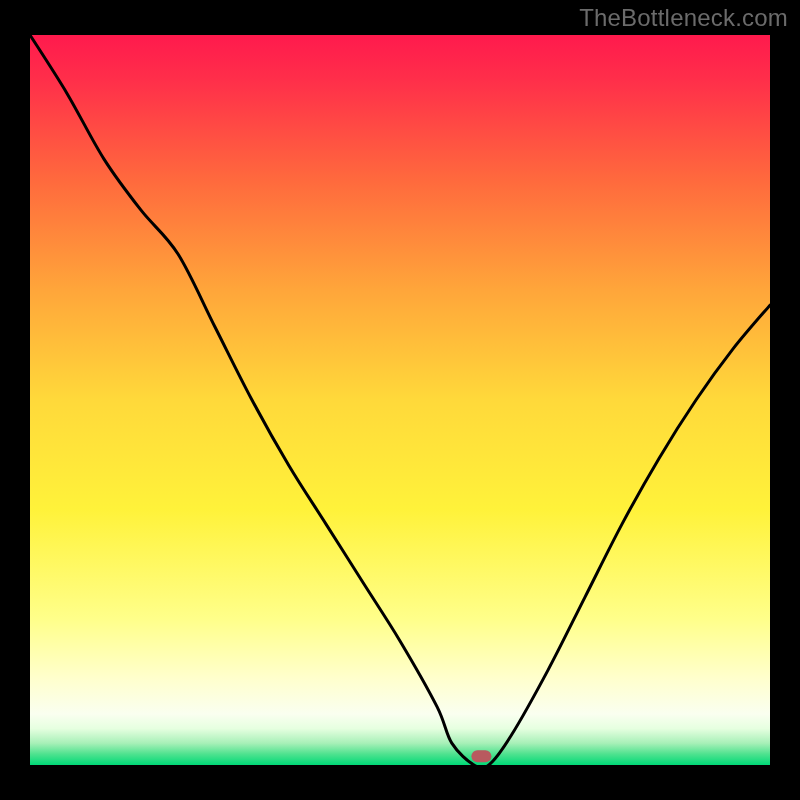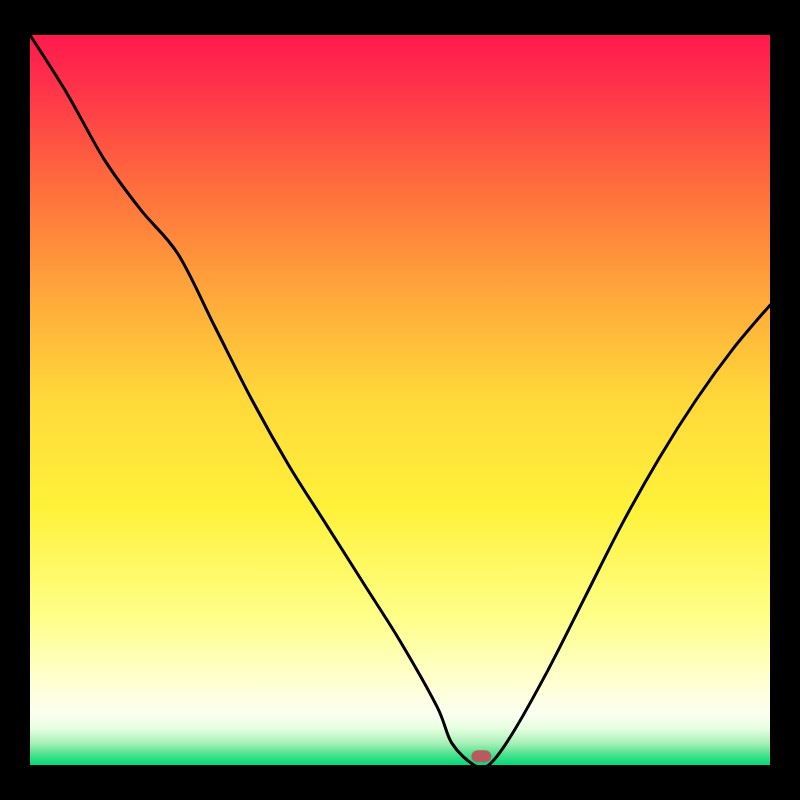--- a/index.html
+++ b/index.html
@@ -37,20 +37,21 @@
     letter-spacing: 0.2px;
   }
   svg {
     display: block;
   }
 </style>
 </head>
 <body>
 
 <div class="frame">
+  <div class="watermark">TheBottleneck.com</div>
 
   <div class="plot">
     <svg id="chart-svg" width="740" height="730" viewBox="0 0 740 730">
       <defs>
         <linearGradient id="bg-grad" x1="0" y1="0" x2="0" y2="1">
             <stop offset="0%" stop-color="#ff1a4d"></stop>
             <stop offset="6%" stop-color="#ff2e4a"></stop>
             <stop offset="20%" stop-color="#ff6a3d"></stop>
             <stop offset="35%" stop-color="#ffa63a"></stop>
             <stop offset="50%" stop-color="#ffd93a"></stop>

